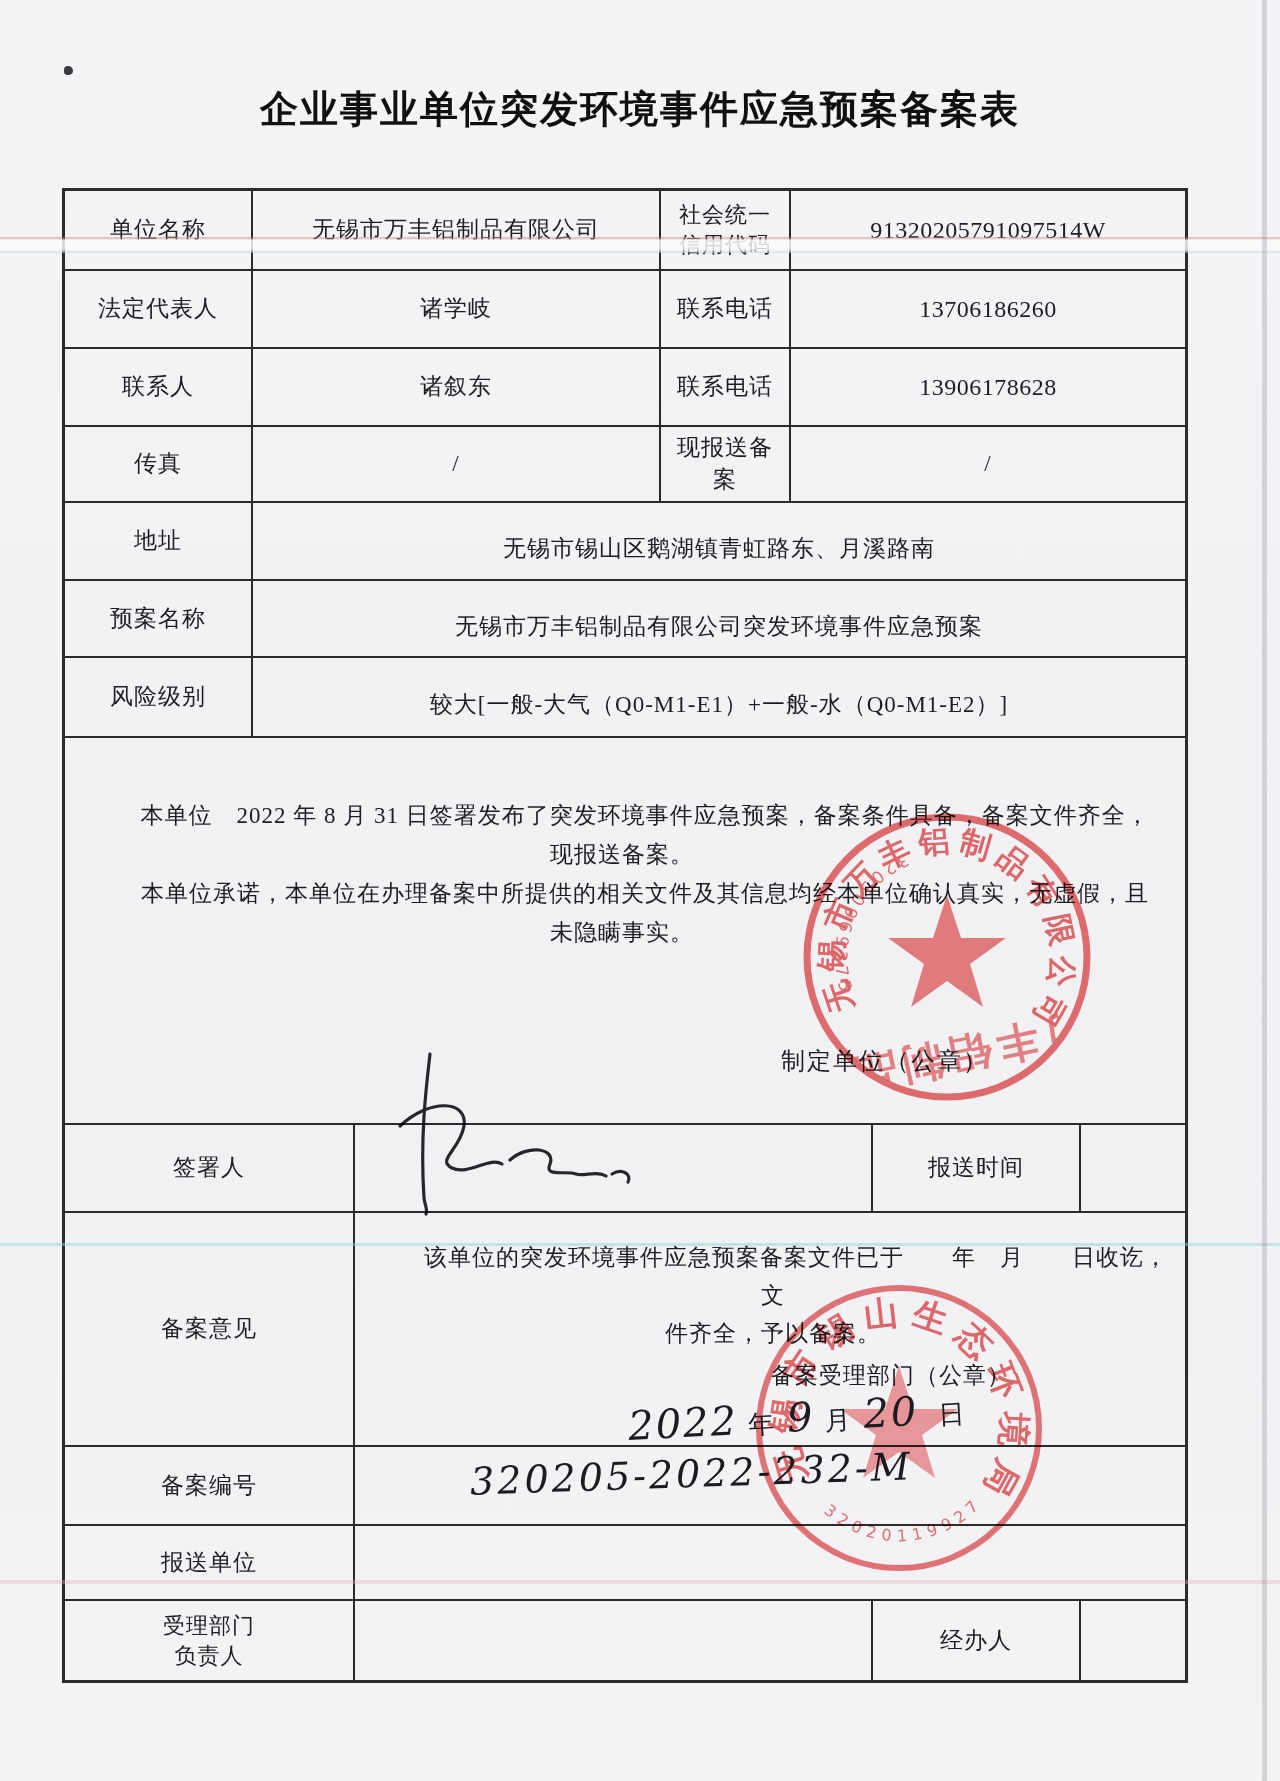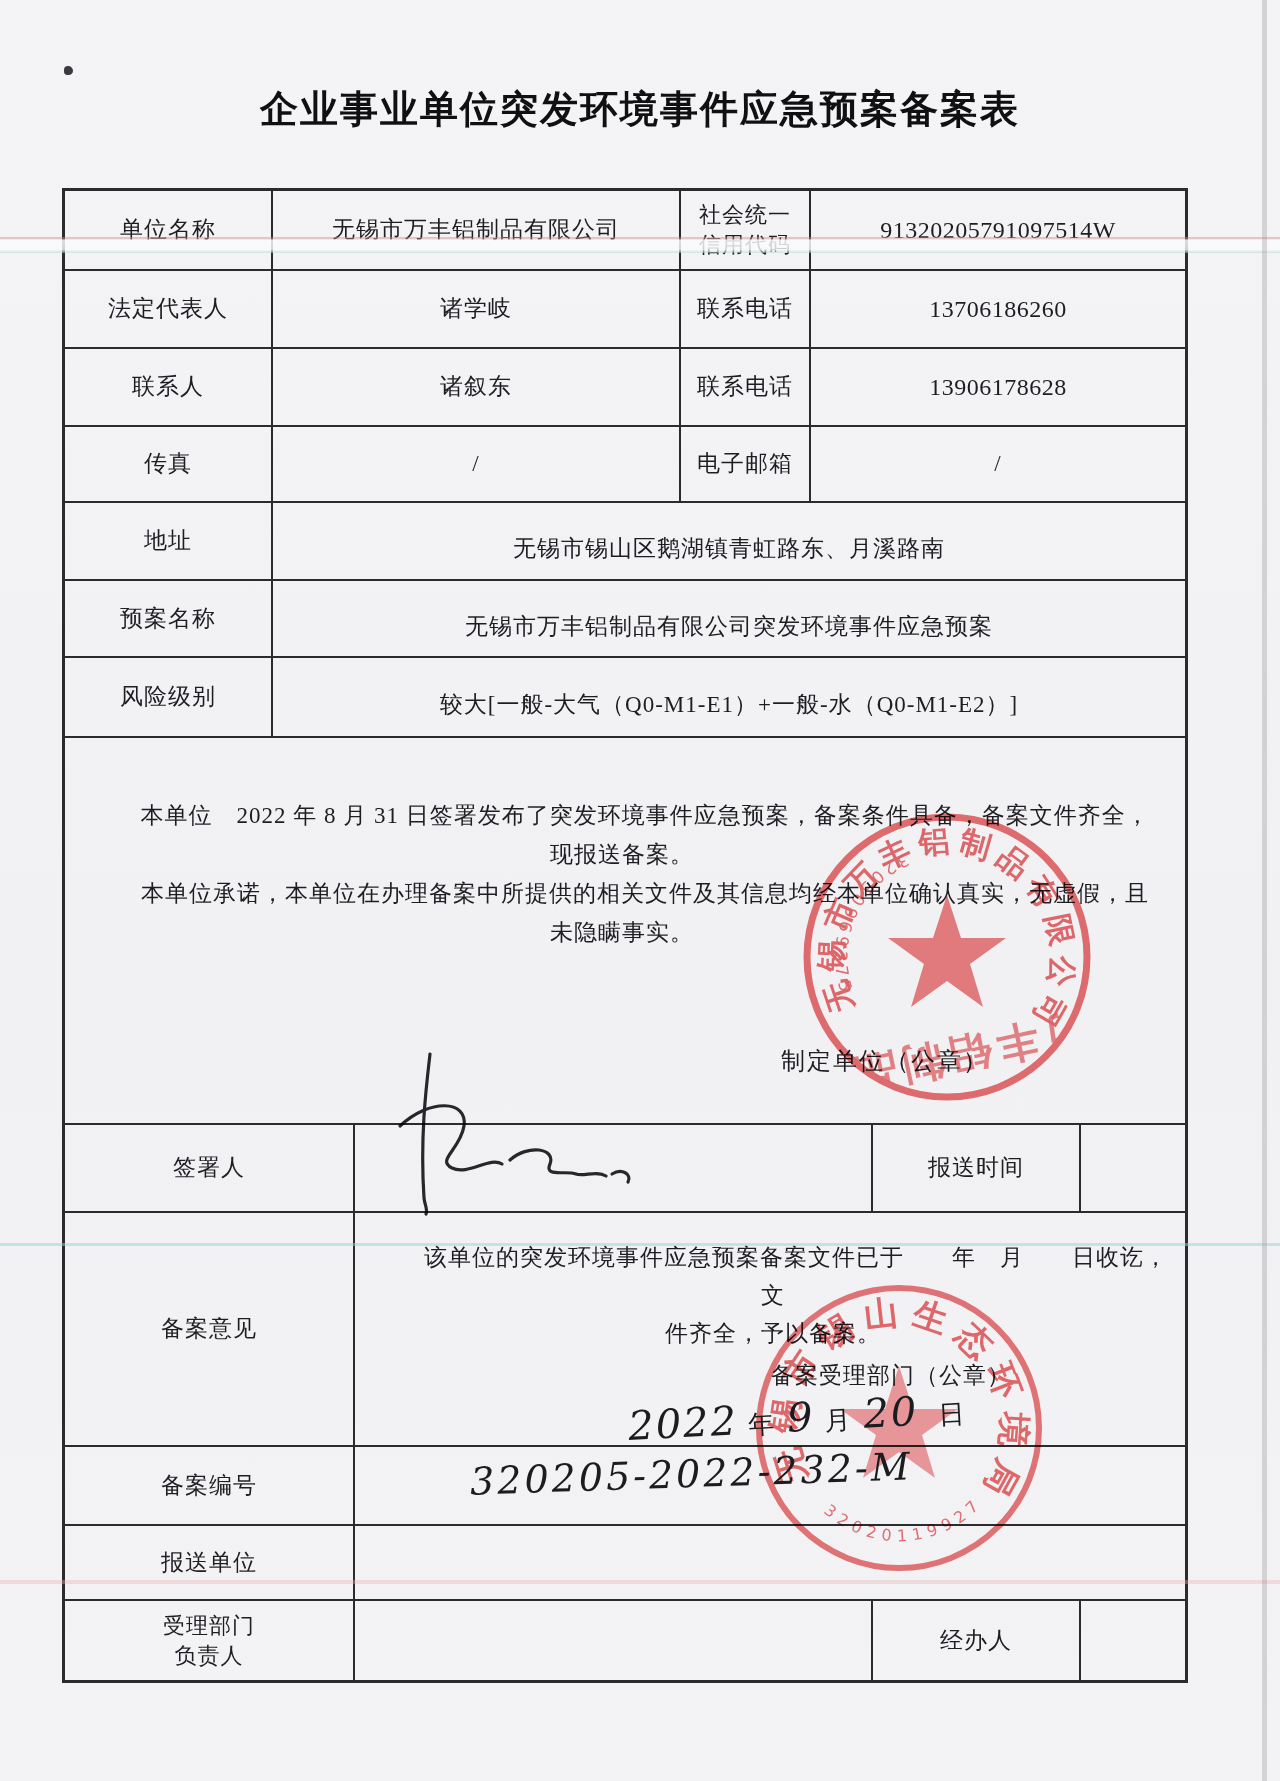--- a/index.html
+++ b/index.html
@@ -35,21 +35,21 @@
   .row:last-child{border-bottom:none;}
   .c{
     border-right:2px solid var(--border);
     display:flex;align-items:center;justify-content:center;
     text-align:center;font-size:23px;letter-spacing:1px;line-height:32px;
     padding:2px 6px;
   }
   .c.last{border-right:none;}
   .c.num{font-size:24px;letter-spacing:0.5px;}
   
-  .ga1{width:208px;text-align:right;} .ga2{width:408px;} .ga3{width:130px;} .ga4{width:395px;flex:1;}
+  .ga1{width:188px;text-align:right;} .ga2{width:408px;} .ga3{width:130px;} .ga4{width:395px;flex:1;}
   
   .gb1{width:290px;} .gb2{width:518px;} .gb3{width:208px;} .gb4{width:110px;flex:1;}
   .merge{flex:1;margin-top:16px;}
   .twoline{display:flex;flex-direction:column;justify-content:center;line-height:30px;font-size:22px;}
   
   .decl{
     position:relative;display:block;width:100%;height:100%;
     padding:42px 28px 0 22px;font-size:23px;line-height:39px;text-align:center;
   }
   .decl p{text-indent:2em;letter-spacing:1px;}
@@ -115,21 +115,21 @@
   <div class="row" style="height:78px">
     <div class="c ga1">联系人</div>
     <div class="c ga2">诸叙东</div>
     <div class="c ga3">联系电话</div>
     <div class="c ga4 last num">13906178628</div>
   </div>
 
   <div class="row" style="height:76px">
     <div class="c ga1">传真</div>
     <div class="c ga2">/</div>
-    <div class="c ga3">电子邮箱</div>
+    <div class="c ga3">现报送备案</div>
     <div class="c ga4 last">/</div>
   </div>
 
   <div class="row" style="height:78px">
     <div class="c ga1">地址</div>
     <div class="c merge last">无锡市锡山区鹅湖镇青虹路东、月溪路南</div>
   </div>
 
   <div class="row" style="height:77px">
     <div class="c ga1">预案名称</div>

